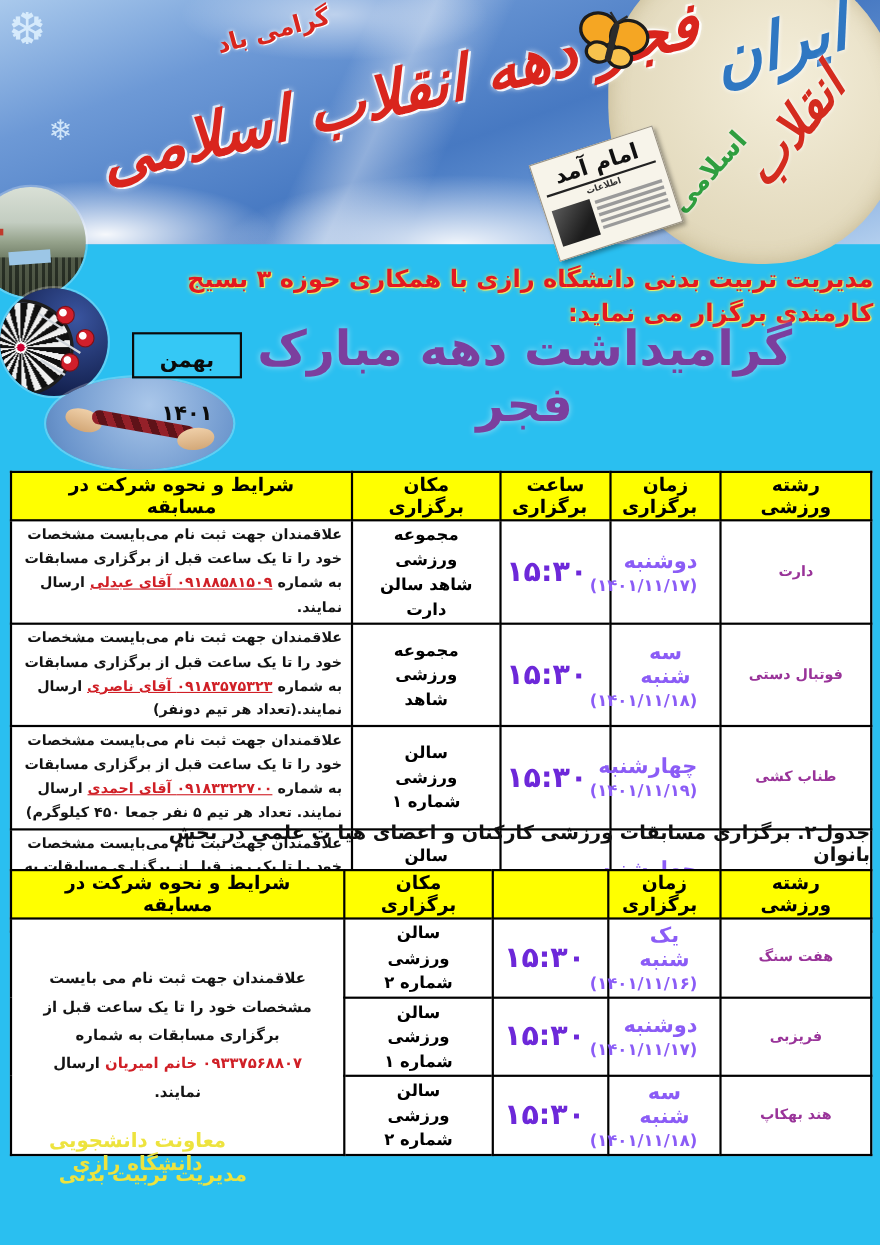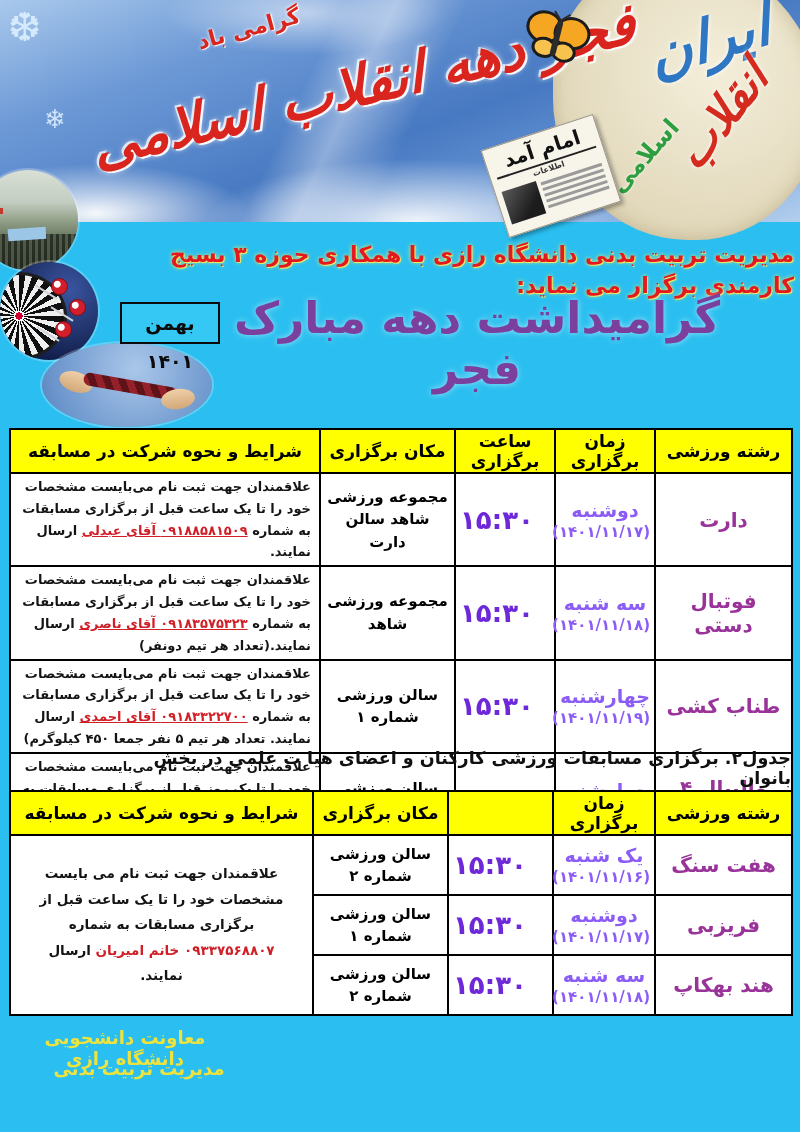--- a/index.html
+++ b/index.html
@@ -73,34 +73,34 @@
   .hand-r{left:70%;top:55%;transform:rotate(-8deg);}
 
   
   .intro{position:absolute;left:104px;right:6px;top:240px;z-index:7;direction:rtl;text-align:right;
     font-size:22px;font-weight:bold;color:#e4191f;line-height:1.4;
     text-shadow:0 0 4px rgba(255,238,90,.95),1px 1px 0 rgba(255,238,90,.85);}
   .title{position:absolute;left:224px;width:506px;top:292px;z-index:7;direction:rtl;text-align:center;
     font-size:44px;font-weight:bold;color:#7b3f9e;text-shadow:0 0 6px rgba(255,255,255,.55);}
   .badge{position:absolute;left:120px;top:302px;width:96px;height:38px;z-index:7;
     border:2px solid #0b0b0b;background:#35c8f5;color:#0b0b0b;
-    font-size:19px;font-weight:bold;text-align:center;line-height:38px;direction:rtl;}
+    font-size:19px;font-weight:bold;text-align:center;line-height:48px;direction:rtl;}
   .caption{position:absolute;left:120px;right:9px;z-index:7;direction:rtl;text-align:right;
     font-size:17.5px;font-weight:bold;color:#101010;}
   .cap1{top:372px;} .cap2{top:748px;}
 
   
   .tbl-wrap{position:absolute;left:9px;z-index:7;}
   .t1{top:428px;} .t2{top:790px;}
   table{border-collapse:collapse;table-layout:fixed;width:782px;direction:rtl;background:#fff;}
-  th,td{border:2px solid #000;padding:1px 4px;box-sizing:border-box;}
+  th,td{border:2px solid #000;padding:1px 20px;box-sizing:border-box;}
   th{background:#FFFF00;font-size:17px;font-weight:bold;color:#000;text-align:center;}
   .t1 tr.hdr{height:36px;} .t1 tr.row{height:68px;}
   .t2 tr.hdr{height:33px;} .t2 tr.row{height:60px;}
-  td.c-sport{font-size:20px;font-weight:bold;color:#993399;text-align:center;}
+  td.c-sport{font-size:13px;font-weight:bold;color:#993399;text-align:center;}
   td.c-time{text-align:center;color:#8b5cf6;}
   .day{font-size:19px;font-weight:bold;}
   .date{font-size:15px;font-weight:bold;margin-top:2px;}
   td.c-hour{font-size:26px;font-weight:bold;text-align:left;color:#6d28d9;}
   td.c-venue{font-size:15px;font-weight:bold;text-align:center;color:#000;line-height:1.5;}
   td.c-cond{font-size:13px;font-weight:600;color:#141414;text-align:right;line-height:1.68;padding:2px 8px;}
   .t2 td.c-cond{font-size:13.5px;text-align:center;padding:2px 14px;line-height:1.9;}
   .red{color:#d01f26;}
   .u{text-decoration:underline;}
 

